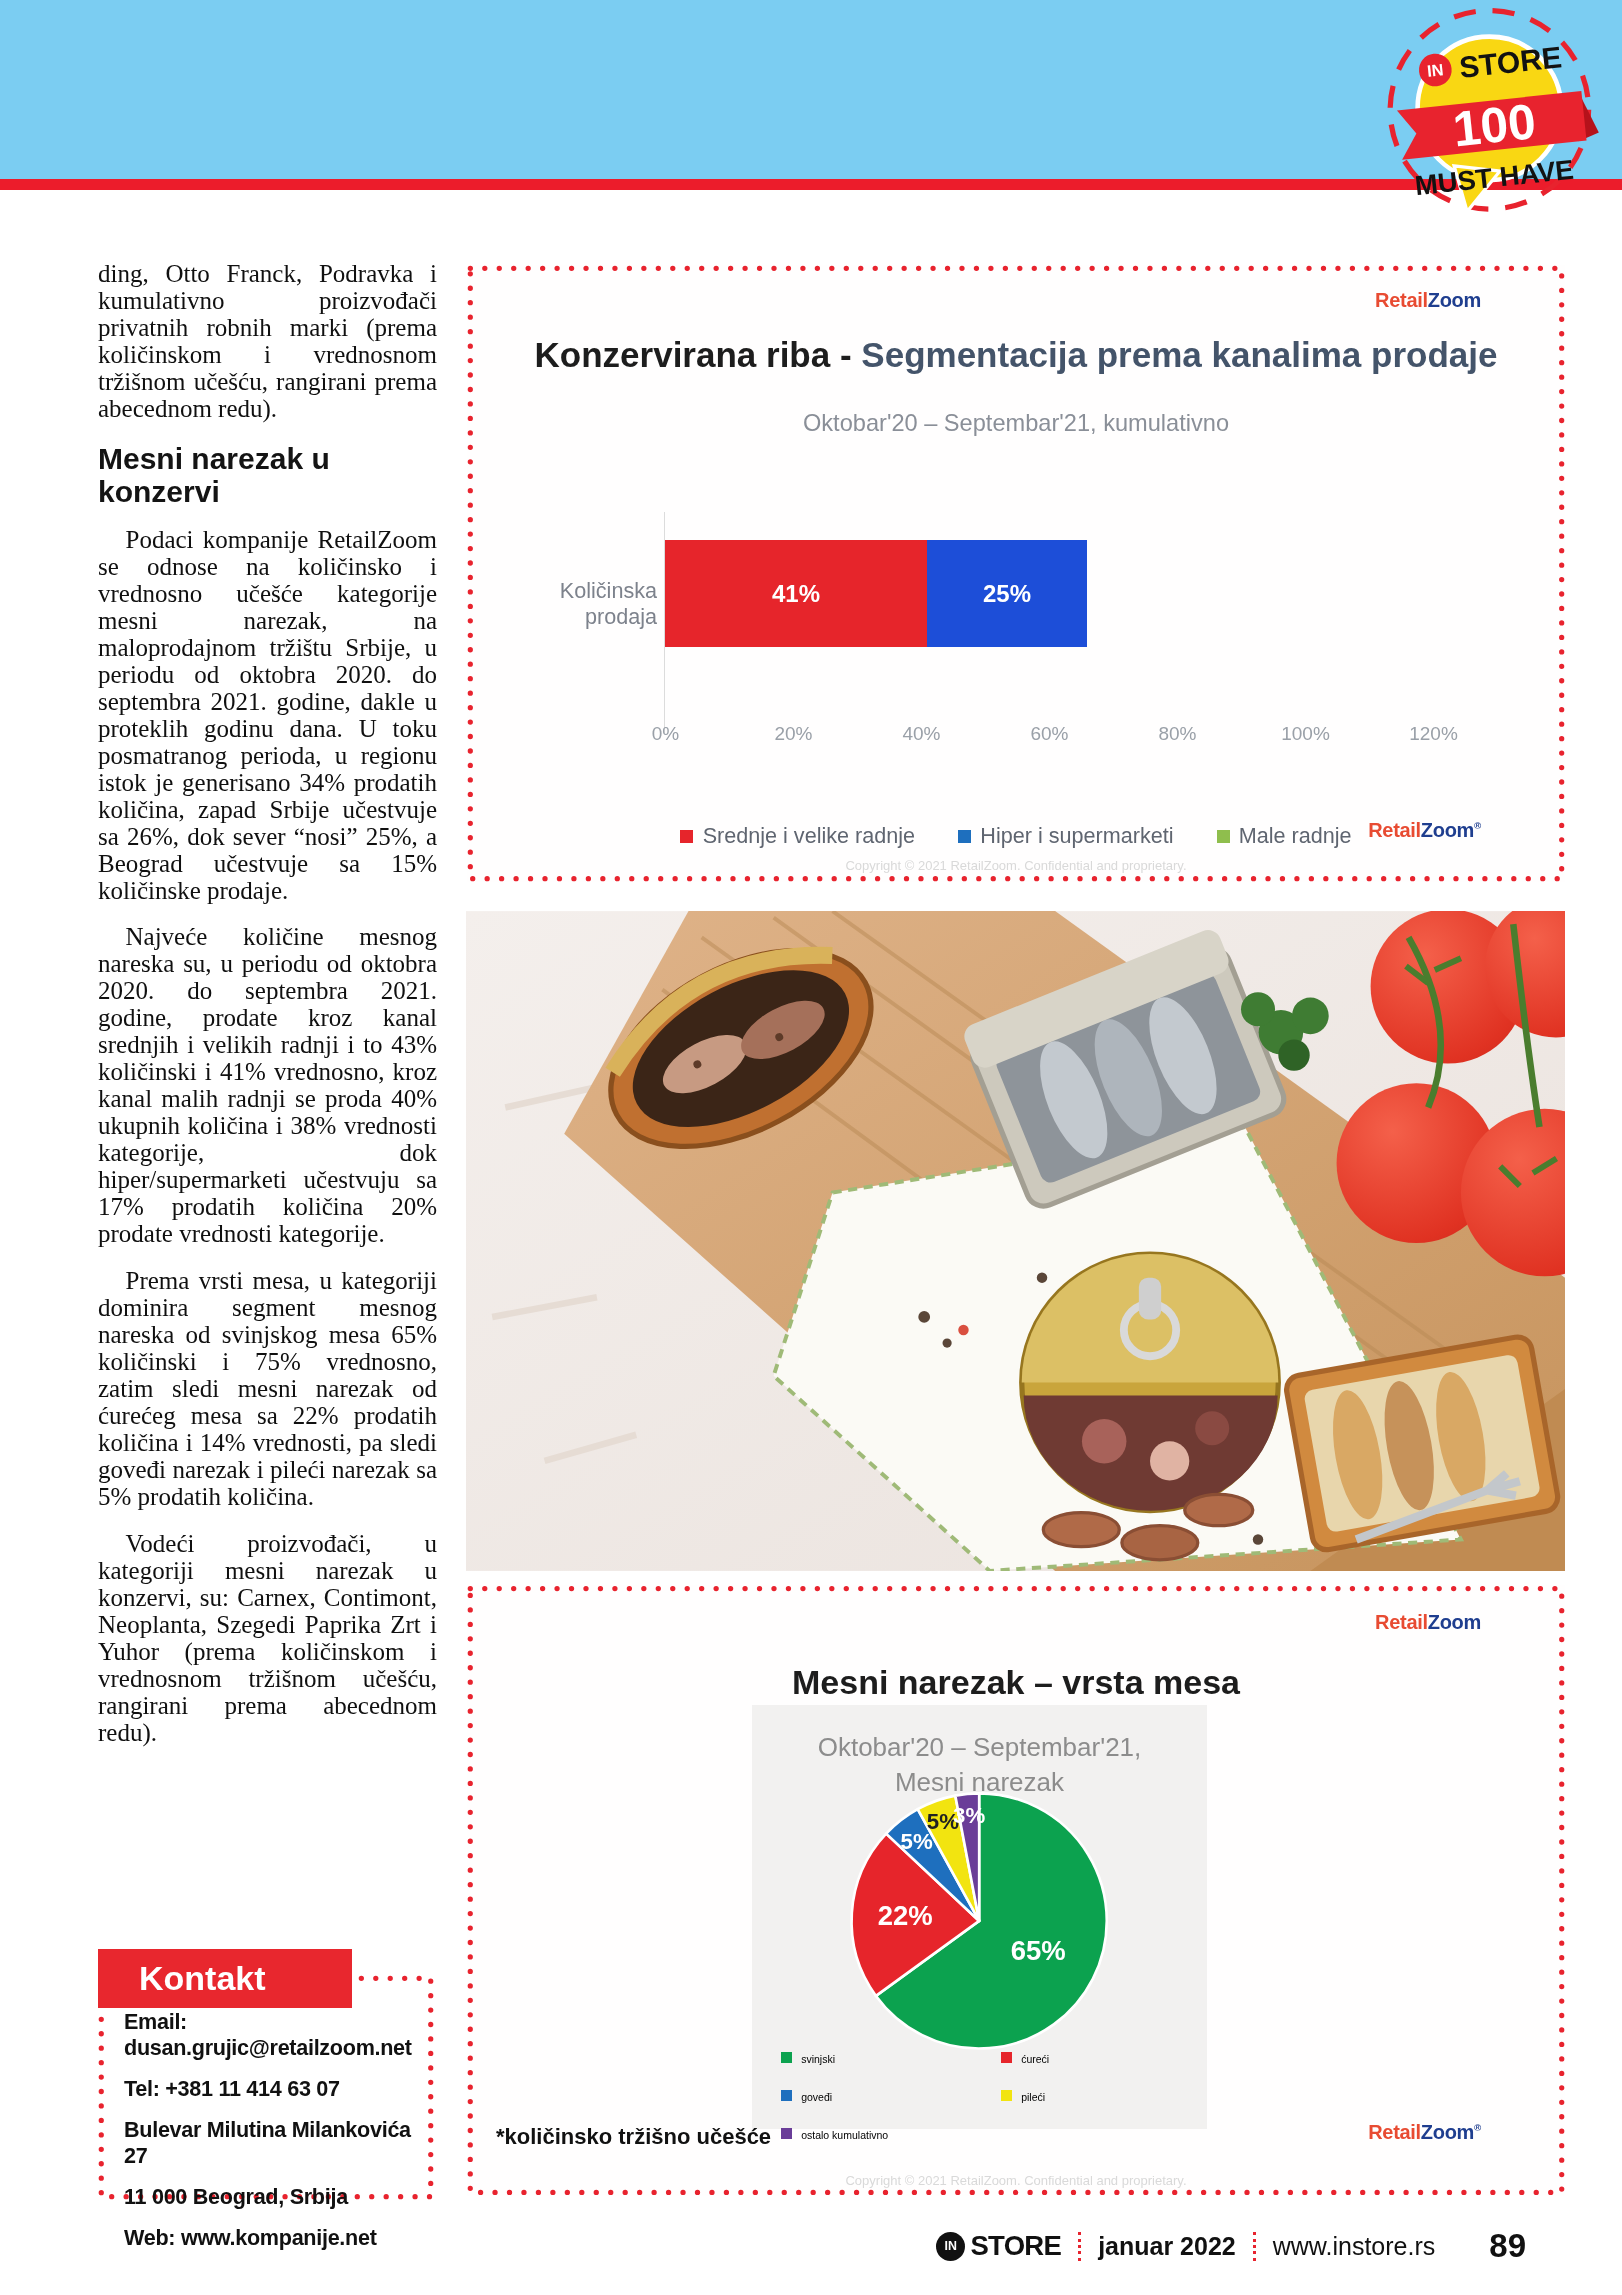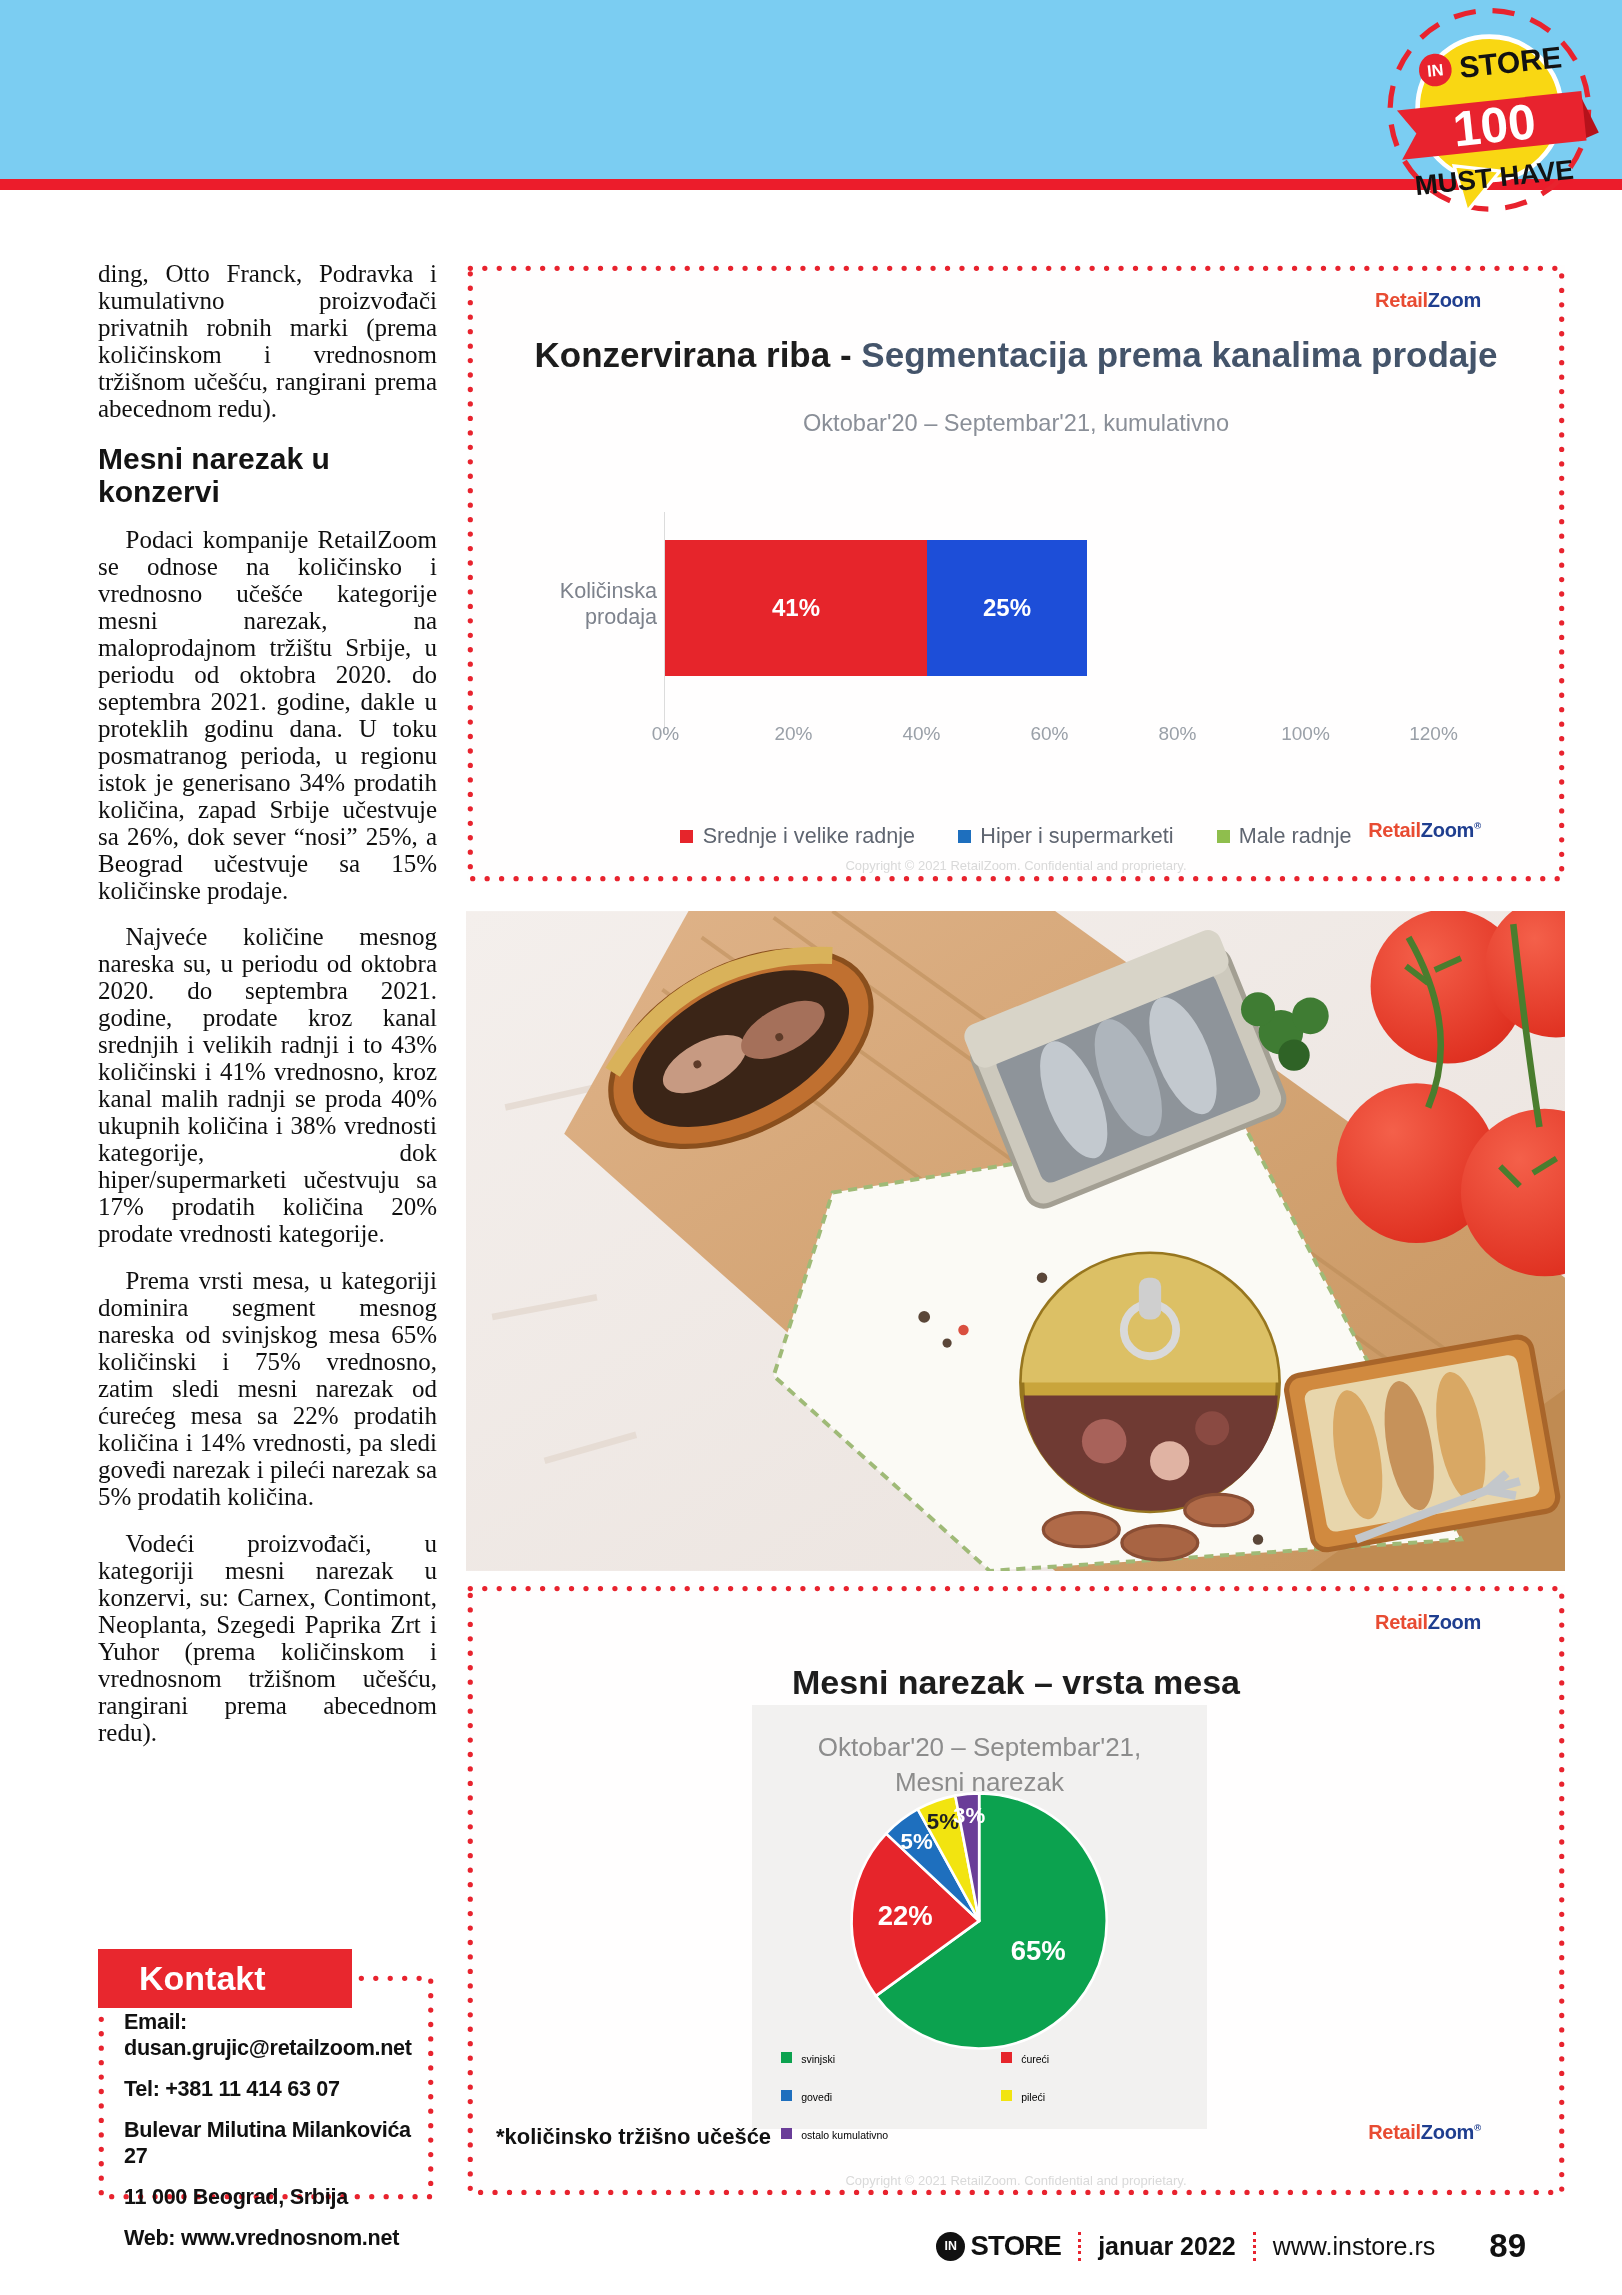--- a/index.html
+++ b/index.html
@@ -29,21 +29,21 @@
   #chart1{left:467px;top:265px;width:1098px;height:617px;}
   #chart2{left:467px;top:1585px;width:1098px;height:611px;}
   .dotborder{position:absolute;left:0;top:0;pointer-events:none;}
   .rz{position:absolute;font-weight:700;font-size:20px;letter-spacing:-0.3px;}
   .rz .r{color:#e84b32;} .rz .z{color:#1f3e8f;} .rz sup{font-size:9.8px;color:#1f3e8f;}
   .c-title{position:absolute;left:0;right:0;text-align:center;font-weight:700;font-size:35px;margin-top:19px;}
   .c-title .t1{color:#1d1d1d;} .c-title .t2{color:#44546a;}
   .c-sub{position:absolute;left:0;right:0;text-align:center;color:#8a8f98;font-size:23.6px;}
   
   .axisline{position:absolute;left:197px;top:247px;width:1.3px;height:221px;background:#dcdcdc;}
-  .bar-track{position:absolute;left:198px;top:275px;height:136px;display:flex;}
+  .bar-track{position:absolute;left:198px;top:275px;height:107px;display:flex;}
   .bar-seg{height:100%;display:flex;align-items:center;justify-content:center;}
   .bar-seg span{color:#ffffff;font-weight:700;font-size:24px;}
   .cat-label{position:absolute;left:39px;top:313px;width:151px;text-align:right;color:#7d828c;
              font-size:21.6px;}
   .xticks{position:absolute;left:198px;top:458px;width:768px;height:26px;}
   .xticks span{position:absolute;width:79px;text-align:center;color:#9aa0a8;font-size:19px;}
   .legend1{position:absolute;left:0;right:0;top:558px;display:flex;justify-content:center;gap:43px;}
   .litem{display:flex;align-items:center;}
   .lsq{width:13px;height:13px;margin-right:9.2px;}
   .litem span.t{color:#5f6570;font-size:21.6px;}
@@ -101,21 +101,21 @@
   <div class="kontakt-header">Kontakt</div>
   <div class="kontakt-box">
     <svg class="dotborder" width="336" height="225" viewBox="0 0 514 344">
       <rect x="5" y="5" width="504" height="334" fill="none" stroke="#e8232e" stroke-width="8" stroke-dasharray="0.1 22" stroke-linecap="round"></rect>
     </svg>
     <div class="kontakt-lines" id="kontakt-lines">
         <div>Email: dusan.grujic@retailzoom.net</div>
         <div>Tel:  +381 11 414 63 07</div>
         <div>Bulevar Milutina Milankovića 27</div>
         <div>11 000 Beograd, Srbija</div>
-        <div>Web: www.vrednosnom.net</div>
+        <div>Web: www.kompanije.net</div>
       </div>
   </div>
 
   <div id="chart1" class="cbox">
     <svg class="dotborder" width="1098" height="617" viewBox="0 0 1678 943">
       <rect x="5" y="5" width="1668" height="933" fill="none" stroke="#e8232e" stroke-width="8" stroke-dasharray="0.1 22" stroke-linecap="round"></rect>
     </svg>
     <div class="rz" style="right:84px;top:23.6px;">
       <span class="r">Retail</span><span class="z">Zoom</span>
     </div>

